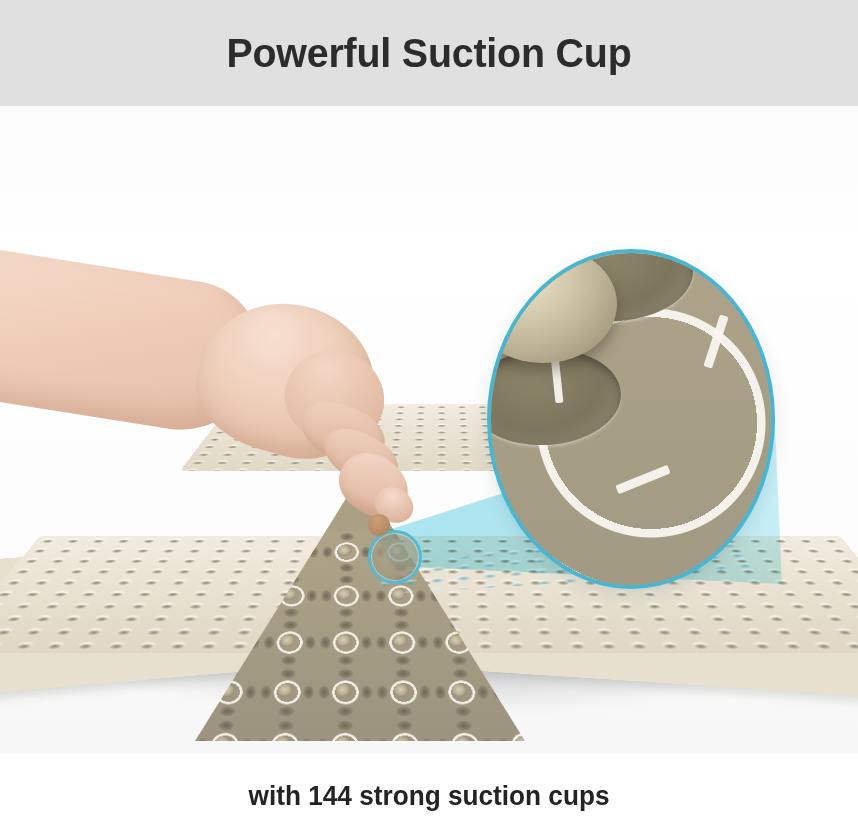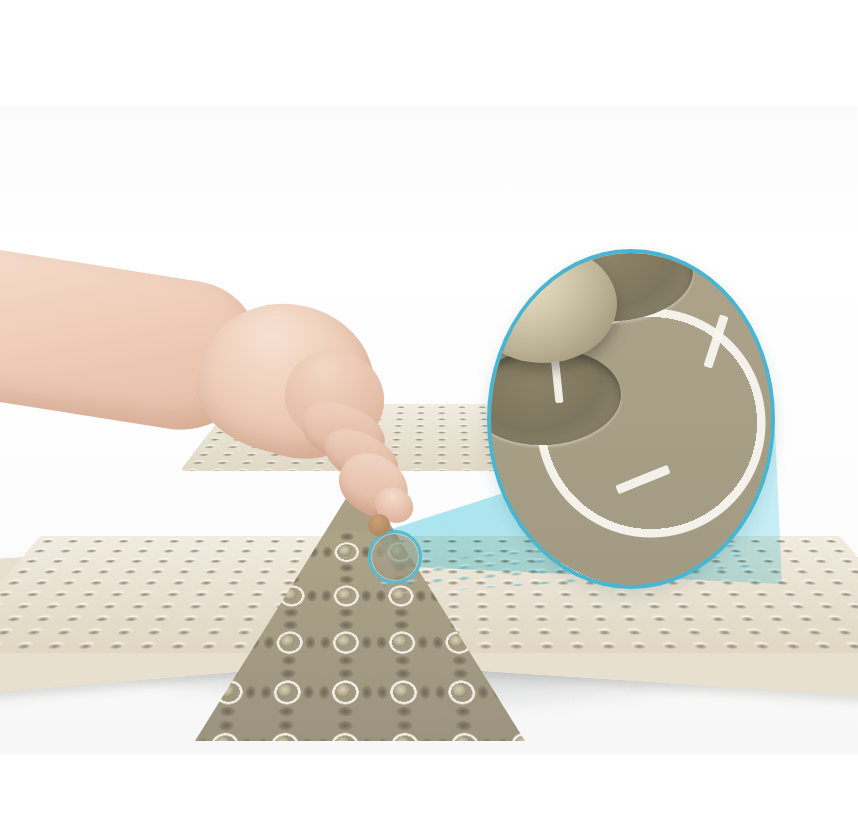--- a/index.html
+++ b/index.html
@@ -273,20 +273,23 @@
   .caption-text{
     font-size:27px;font-weight:bold;color:#242424;
     transform:scaleX(0.97);white-space:nowrap;
   }
 </style>
 </head>
 <body>
 
 <div id="page">
 
+  <div class="header-band">
+    <div class="header-title">Powerful Suction Cup</div>
+  </div>
   <div class="header-fade"></div>
 
   <div class="stage">
 
     <div class="floor-shadow"></div>
     <div class="floor-shadow-tex"></div>
 
     <div class="mat-sheet cups-under2" id="mat-back"></div>
 
     <div class="mat-sheet cups-under" id="mat-left"></div>
@@ -328,14 +331,17 @@
       <div class="knuckle"></div>
       <div class="finger f1"></div>
       <div class="finger f2"></div>
       <div class="thumb"></div>
       <div class="fingertip"></div>
       <div class="pinch-grip"></div>
     </div>
 
   </div>
 
+  <div class="caption-area">
+    <div class="caption-text">with 144 strong suction cups</div>
+  </div>
 
 </div>
 
 </body></html>

